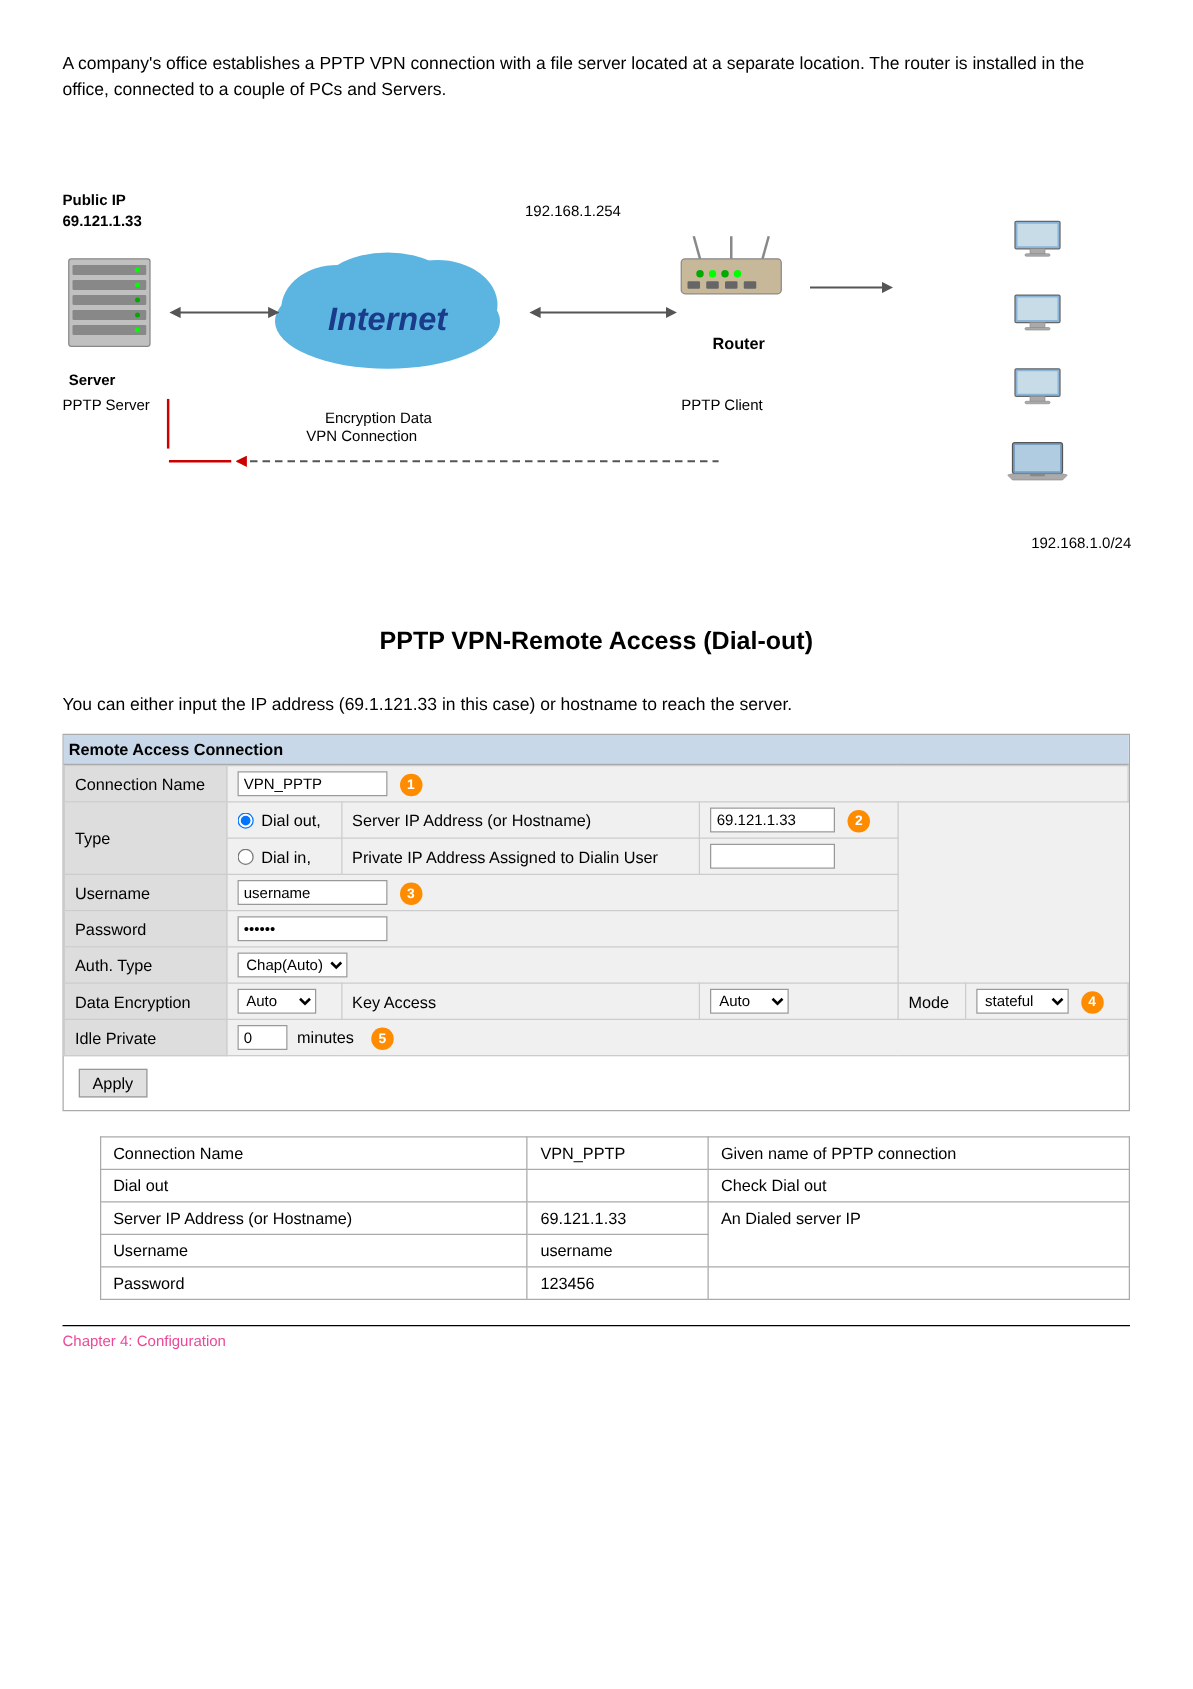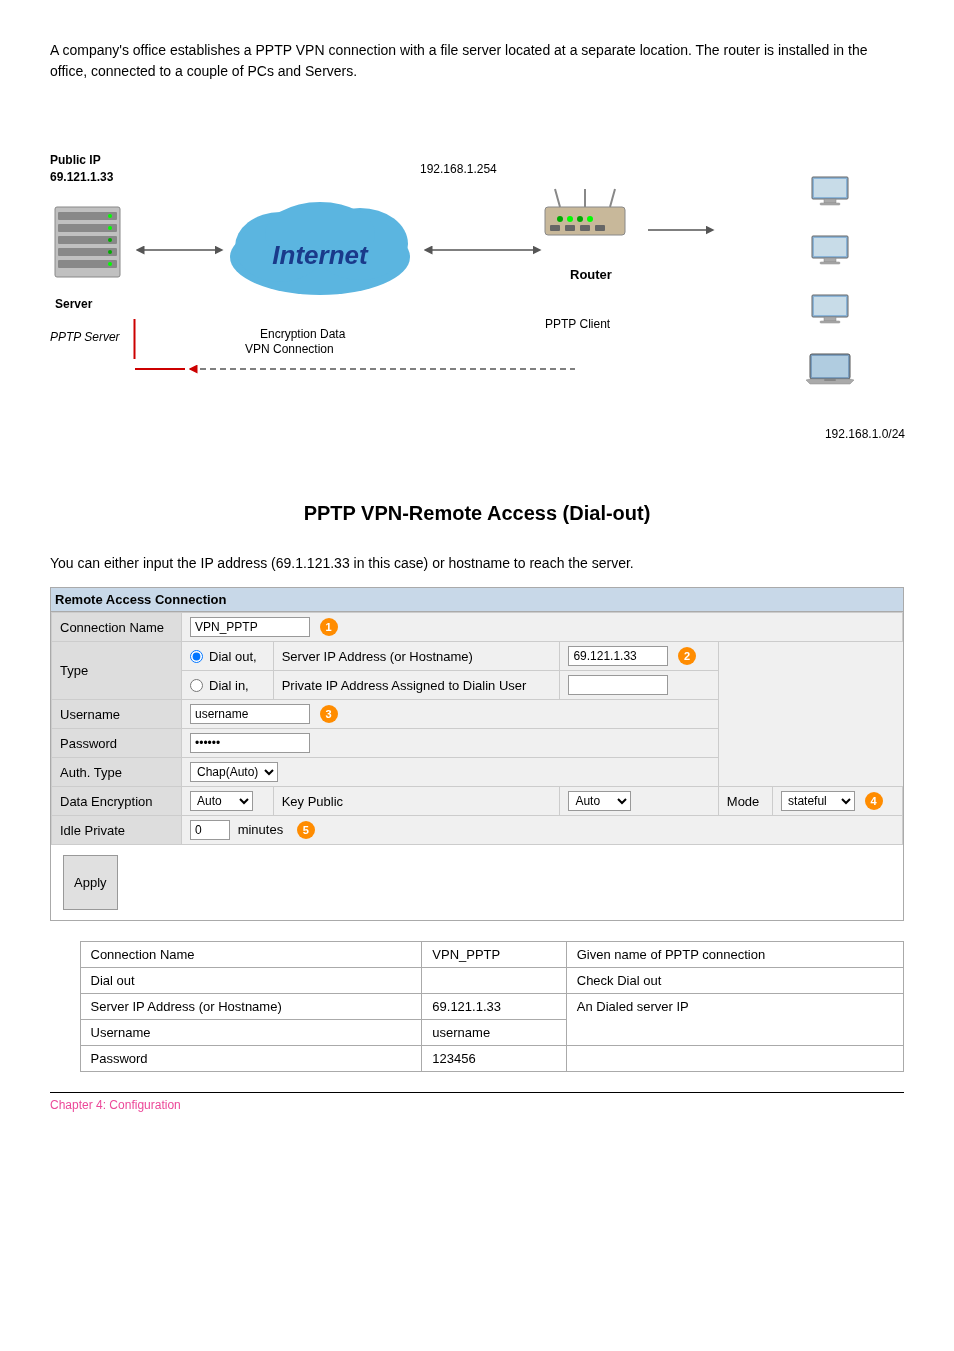--- a/index.html
+++ b/index.html
@@ -62,29 +62,28 @@
     .server-label {
       position: absolute;
       left: 5px;
       top: 185px;
       font-size: 12px;
       font-weight: bold;
     }
     .pptp-server-label {
       position: absolute;
       left: 0;
-      top: 218px;
-      font-size: 12px;
-      font-style: italic;
+      top: 205px;
+      font-size: 12px;
     }
 
     
     .internet-cloud {
       position: absolute;
-      left: 170px;
+      left: 160px;
       top: 80px;
       width: 200px;
       height: 120px;
     }
 
     
     .router-box {
       position: absolute;
       left: 490px;
       top: 75px;
@@ -217,21 +216,21 @@
     }
     .radio-row {
       display: flex;
       align-items: center;
       gap: 6px;
     }
 
     .apply-btn {
       border: 1px solid #999;
       background: #e0e0e0;
-      padding: 19px 10px;
+      padding: 3px 10px;
       font-size: 13px;
       cursor: pointer;
       margin: 6px 8px;
     }
 
     
     .bottom-table {
       width: 100%;
       border-collapse: collapse;
       margin-bottom: 20px;
@@ -526,21 +525,21 @@
     </tr>
     <tr>
       <td class="label-cell">Data Encryption</td>
       <td>
         <select class="form-select">
           <option>Auto</option>
           <option>40-bit</option>
           <option>128-bit</option>
         </select>
       </td>
-      <td>Key Public</td>
+      <td>Key Access</td>
       <td>
         <select class="form-select">
           <option>Auto</option>
           <option>40-bit</option>
           <option>56-bit</option>
           <option>128-bit</option>
         </select>
       </td>
       <td>Mode</td>
       <td>

